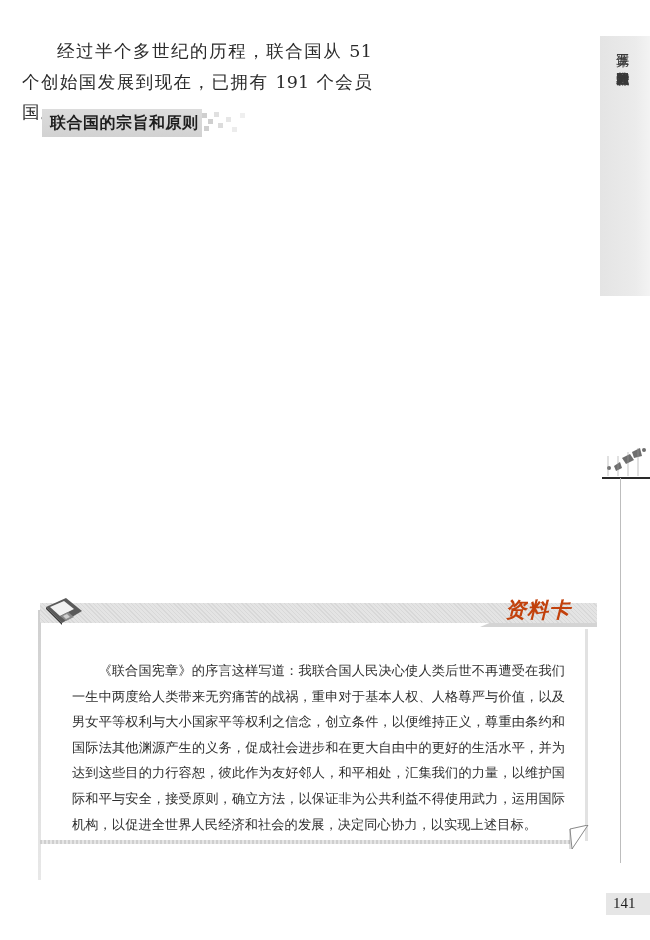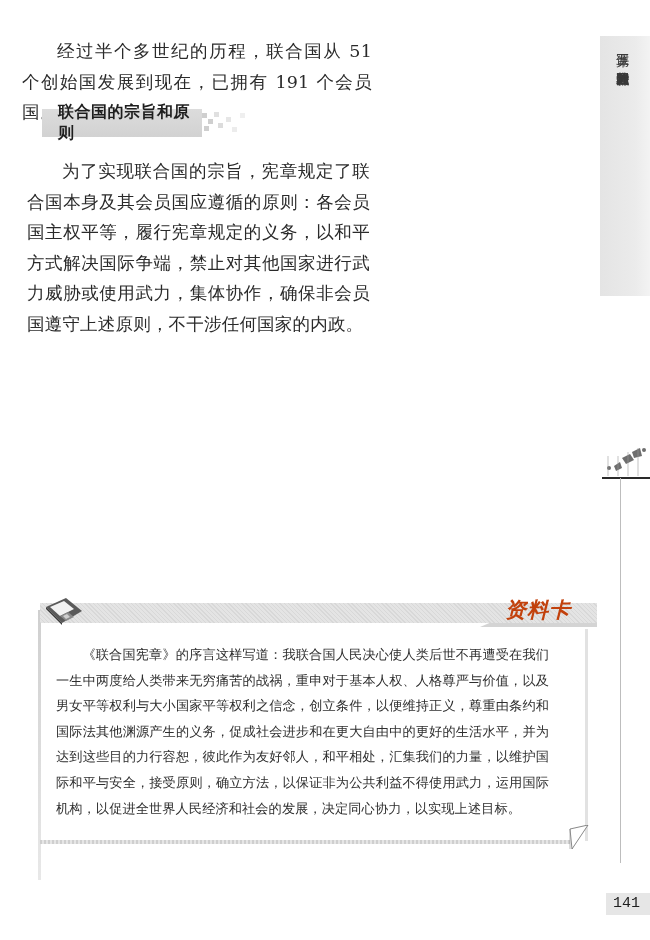--- a/index.html
+++ b/index.html
@@ -38,21 +38,21 @@
 
     .section-heading {
       position: absolute;
       left: 42px;
       top: 109px;
       width: 160px;
       height: 28px;
       background: linear-gradient(180deg, #dcdcdc 0%, #d2d2d2 100%);
       display: flex;
       align-items: center;
-      padding-left: 16px;
+      padding-left: 8px;
       box-sizing: border-box;
     }
     .section-heading-label {
       font-family: "DejaVu Sans", "Liberation Sans", sans-serif;
       font-weight: bold;
       font-size: 16px;
       color: #1e1e1e;
       letter-spacing: 0.5px;
     }
     .heading-pixels {
@@ -130,21 +130,21 @@
       left: 606px;
       top: 893px;
       width: 44px;
       height: 22px;
       background: #e6e6e6;
     }
     .page-number {
       position: absolute;
       left: 613px;
       top: 895px;
-      font-family: Liberation Mono, monospace;
+      font-family: Liberation Serif, serif;
       font-size: 15px;
       color: #1e1e1e;
     }
 
     
     .card-header {
       position: absolute;
       left: 40px;
       top: 603px;
       width: 557px;
@@ -213,21 +213,21 @@
     .card-body {
       position: absolute;
       left: 56px;
       top: 642px;
       width: 493px;
       font-family: "DejaVu Sans", "Liberation Sans", sans-serif;
       font-size: 13.2px;
       line-height: 25.6px;
       color: #2e2e2e;
       text-indent: 2em;
-      margin: 0;
+      margin: 16px;
       text-align: justify;
       word-break: break-all;
       letter-spacing: 0.1px;
     }
   </style>
 </head>
 <body>
 
 <div class="main-col">
   <p class="para first">经过半个多世纪的历程，联合国从 51 个创始国发展到现在，已拥有 191 个会员国。</p>
@@ -241,21 +241,20 @@
   <span style="left:6px;top:10px;"></span>
   <span style="left:2px;top:17px;"></span>
   <span style="left:12px;top:3px;background:#e0e0e0;"></span>
   <span style="left:16px;top:14px;background:#dcdcdc;"></span>
   <span style="left:24px;top:8px;background:#e6e6e6;"></span>
   <span style="left:30px;top:18px;background:#ececec;"></span>
   <span style="left:38px;top:4px;background:#efefef;"></span>
 </div>
 
 <div class="block-2">
-  <p class="para">为了实现联合国的宗旨，宪章规定了联合国本身及其会员国应遵循的原则：各会员国主权平等，履行宪章规定的义务，以和平方式解决国际争端，禁止对其他国家进行武力威胁或使用武力，集体协作，确保非会员国遵守上述原则，不干涉任何国家的内政。</p>
 </div>
 
 <div class="side-strip"></div>
 <div class="side-strip-text">
   <span style="display:block;writing-mode:vertical-rl;text-orientation:upright;margin:0 auto;">第五课</span>
   <span class="gap"></span>
   <span style="display:block;writing-mode:vertical-rl;text-orientation:upright;margin:0 auto;">国际社会和我国的对外政策</span>
 </div>
 
 <svg class="side-figures" viewBox="0 0 50 32">

